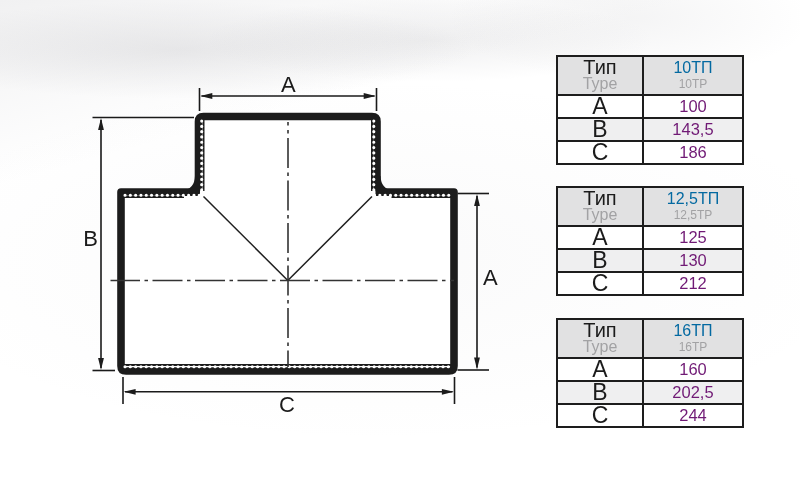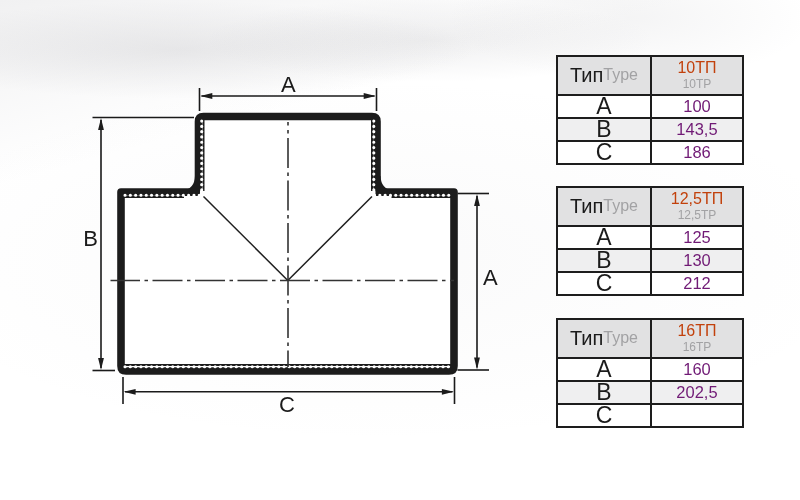--- a/index.html
+++ b/index.html
@@ -10,25 +10,25 @@
  radial-gradient(320px 60px at 430px 40px, rgba(150,150,156,0.15), rgba(150,150,156,0) 70%),
  radial-gradient(260px 90px at 630px 18px, rgba(150,150,156,0.10), rgba(150,150,156,0) 70%),
  radial-gradient(700px 260px at 380px 260px, rgba(160,160,166,0.05), rgba(160,160,166,0) 70%),
  #ffffff;}
 svg{position:absolute;left:0;top:0;}
 .tbl{position:absolute;left:556px;width:188px;border:2px solid #1d1d1d;background:#fff;box-sizing:border-box;}
 .row{display:flex;border-top:2px solid #1d1d1d;}
 .row.hd{border-top:none;height:37px;background:#e1e1e2;}
 .row.r{height:21px;}
 .row.g{background:#efeff0;}
-.c1{width:94px;border-right:2px solid #1d1d1d;box-sizing:border-box;display:flex;flex-direction:row;align-items:center;justify-content:center;}
+.c1{width:86px;border-right:2px solid #1d1d1d;box-sizing:border-box;display:flex;flex-direction:column;align-items:center;justify-content:center;}
 .c2{flex:1;display:flex;flex-direction:column;align-items:center;justify-content:center;}
 .h1a{font-size:20px;line-height:17px;color:#1b1b1b;}
 .h2a{font-size:16px;line-height:16.5px;color:#a2a2a4;}
-.h1b{font-size:16px;line-height:17px;color:#c2410c;}
+.h1b{font-size:16px;line-height:17px;color:#0369a1;}
 .h2b{font-size:12px;line-height:16.5px;color:#a2a2a4;}
 .v1{font-size:23px;line-height:21px;color:#1b1b1b;}
 .v2{font-size:16.5px;line-height:16.5px;color:#701a75;}
 </style>
 </head>
 <body>
 <div id="stage">
 <svg width="800" height="500" viewBox="0 0 800 500">
 
   <path d="M 121,192 L 193.5,192 L 198.5,187 L 198.5,121.5 Q 198.5,116.5 203.5,116.5 L 372,116.5 Q 377,116.5 377,121.5 L 377,187 L 382,192 L 454,192 L 454,366 Q 454,371 449,371 L 126,371 Q 121,371 121,366 Z" fill="#ffffff" stroke="#1c1c1c" stroke-width="7.6" stroke-linejoin="round"></path>
@@ -197,15 +197,18 @@
           <div class="v1">B</div>
         </div>
         <div class="c2">
           <div class="v2">202,5</div>
         </div>
       </div>
   <div class="row r">
         <div class="c1">
           <div class="v1">C</div>
         </div>
+        <div class="c2">
+          <div class="v2">244</div>
+        </div>
       </div>
 </div>
 </div>
 
 </body></html>

